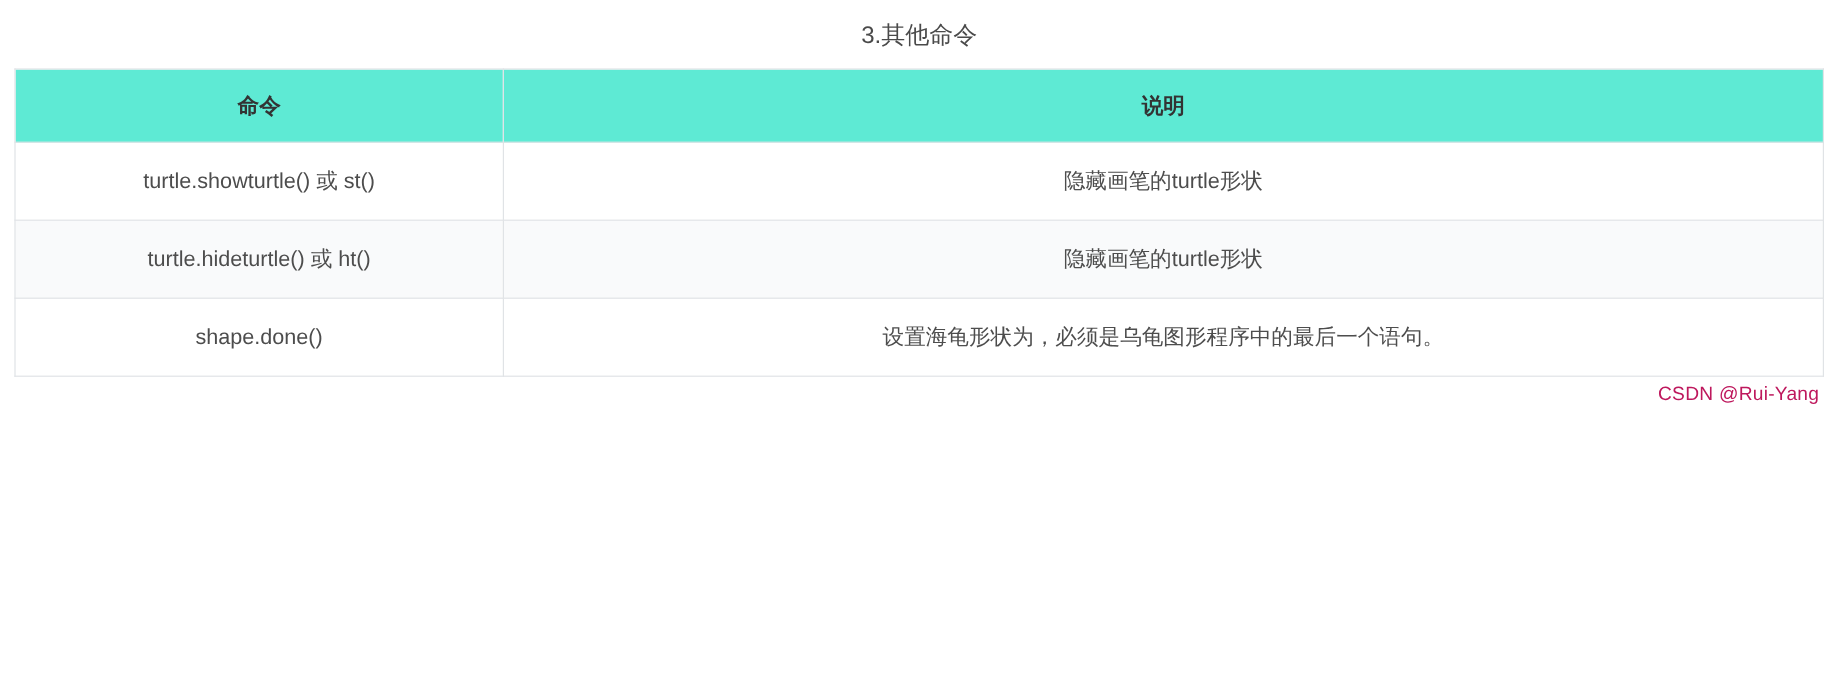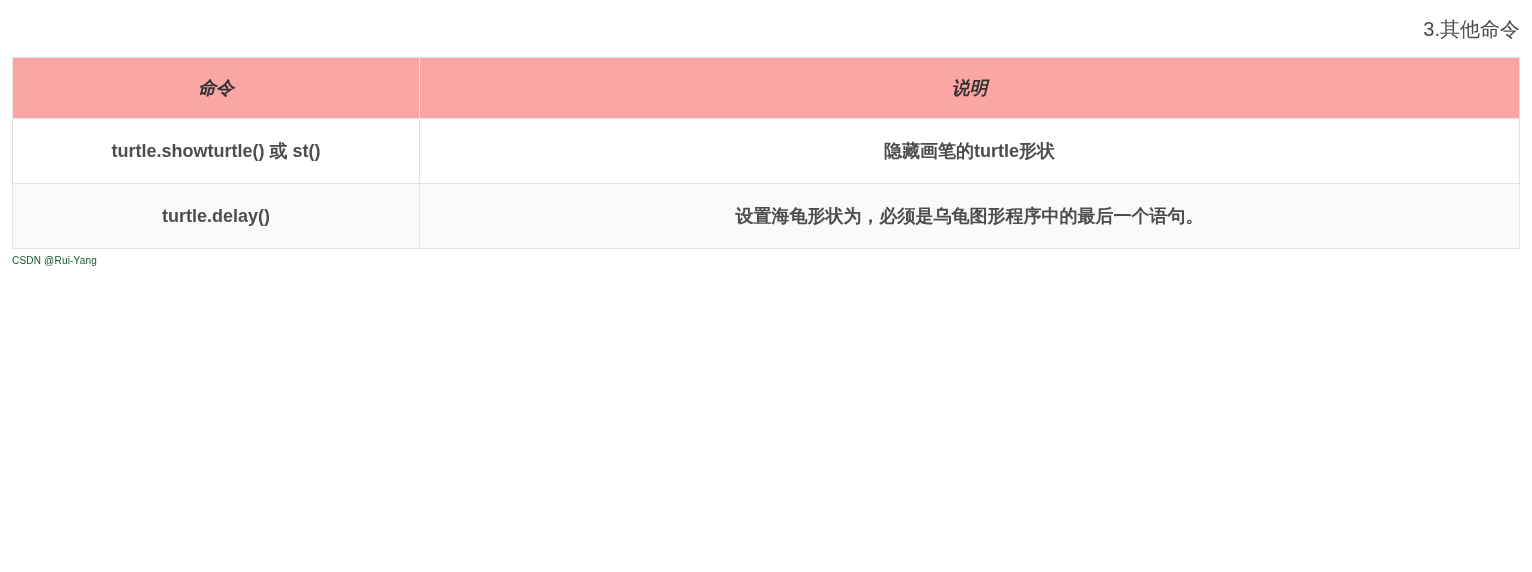--- a/index.html
+++ b/index.html
@@ -8,61 +8,61 @@
       box-sizing: border-box;
     }
     body {
       font-family: -apple-system, BlinkMacSystemFont, "Segoe UI", "PingFang SC", "Hiragino Sans GB", "Microsoft YaHei", sans-serif;
       background: #ffffff;
       padding: 10px 12px;
       color: #4d4d4d;
       font-size: 18px;
     }
     .title {
-      text-align: right;
+      text-align: center;
       font-size: 20px;
       color: #4a4a4a;
       padding: 6px 0 14px 0;
       font-weight: 400;
     }
     table {
       width: 100%;
       border-collapse: collapse;
       table-layout: fixed;
     }
     th, td {
       border: 1px solid #e0e3e6;
       text-align: center;
       vertical-align: middle;
       padding: 20px 12px;
-      font-weight: 700;
+      font-weight: 400;
     }
     th {
-      background: #fca5a5;
+      background: #5eead4;
       font-weight: 600;
       color: #333;
       font-size: 18px;
       padding: 18px 12px;
-      font-style: italic;
     }
     .col-cmd {
       width: 27%;
     }
     .col-desc {
       width: 73%;
     }
     tbody tr:nth-child(even) td {
       background: #f9fafb;
     }
     tbody tr:nth-child(odd) td {
       background: #ffffff;
     }
     .watermark {
-      font-size: 10px;
-      color: #14532d;
+      text-align: right;
+      font-size: 16px;
+      color: #be185d;
       padding: 6px 4px 0 0;
       letter-spacing: 0.2px;
     }
   </style>
 </head>
 <body>
 
 <div class="title">3.其他命令</div>
 
 <table>
@@ -75,19 +75,23 @@
       <th>命令</th>
       <th>说明</th>
     </tr>
   </thead>
   <tbody>
     <tr>
       <td>turtle.showturtle() 或 st()</td>
       <td>隐藏画笔的turtle形状</td>
     </tr>
     <tr>
-      <td>turtle.delay()</td>
+      <td>turtle.hideturtle() 或 ht()</td>
+      <td>隐藏画笔的turtle形状</td>
+    </tr>
+    <tr>
+      <td>shape.done()</td>
       <td>设置海龟形状为，必须是乌龟图形程序中的最后一个语句。</td>
     </tr>
   </tbody>
 </table>
 
 <div class="watermark">CSDN @Rui-Yang</div>
 
 </body></html>

